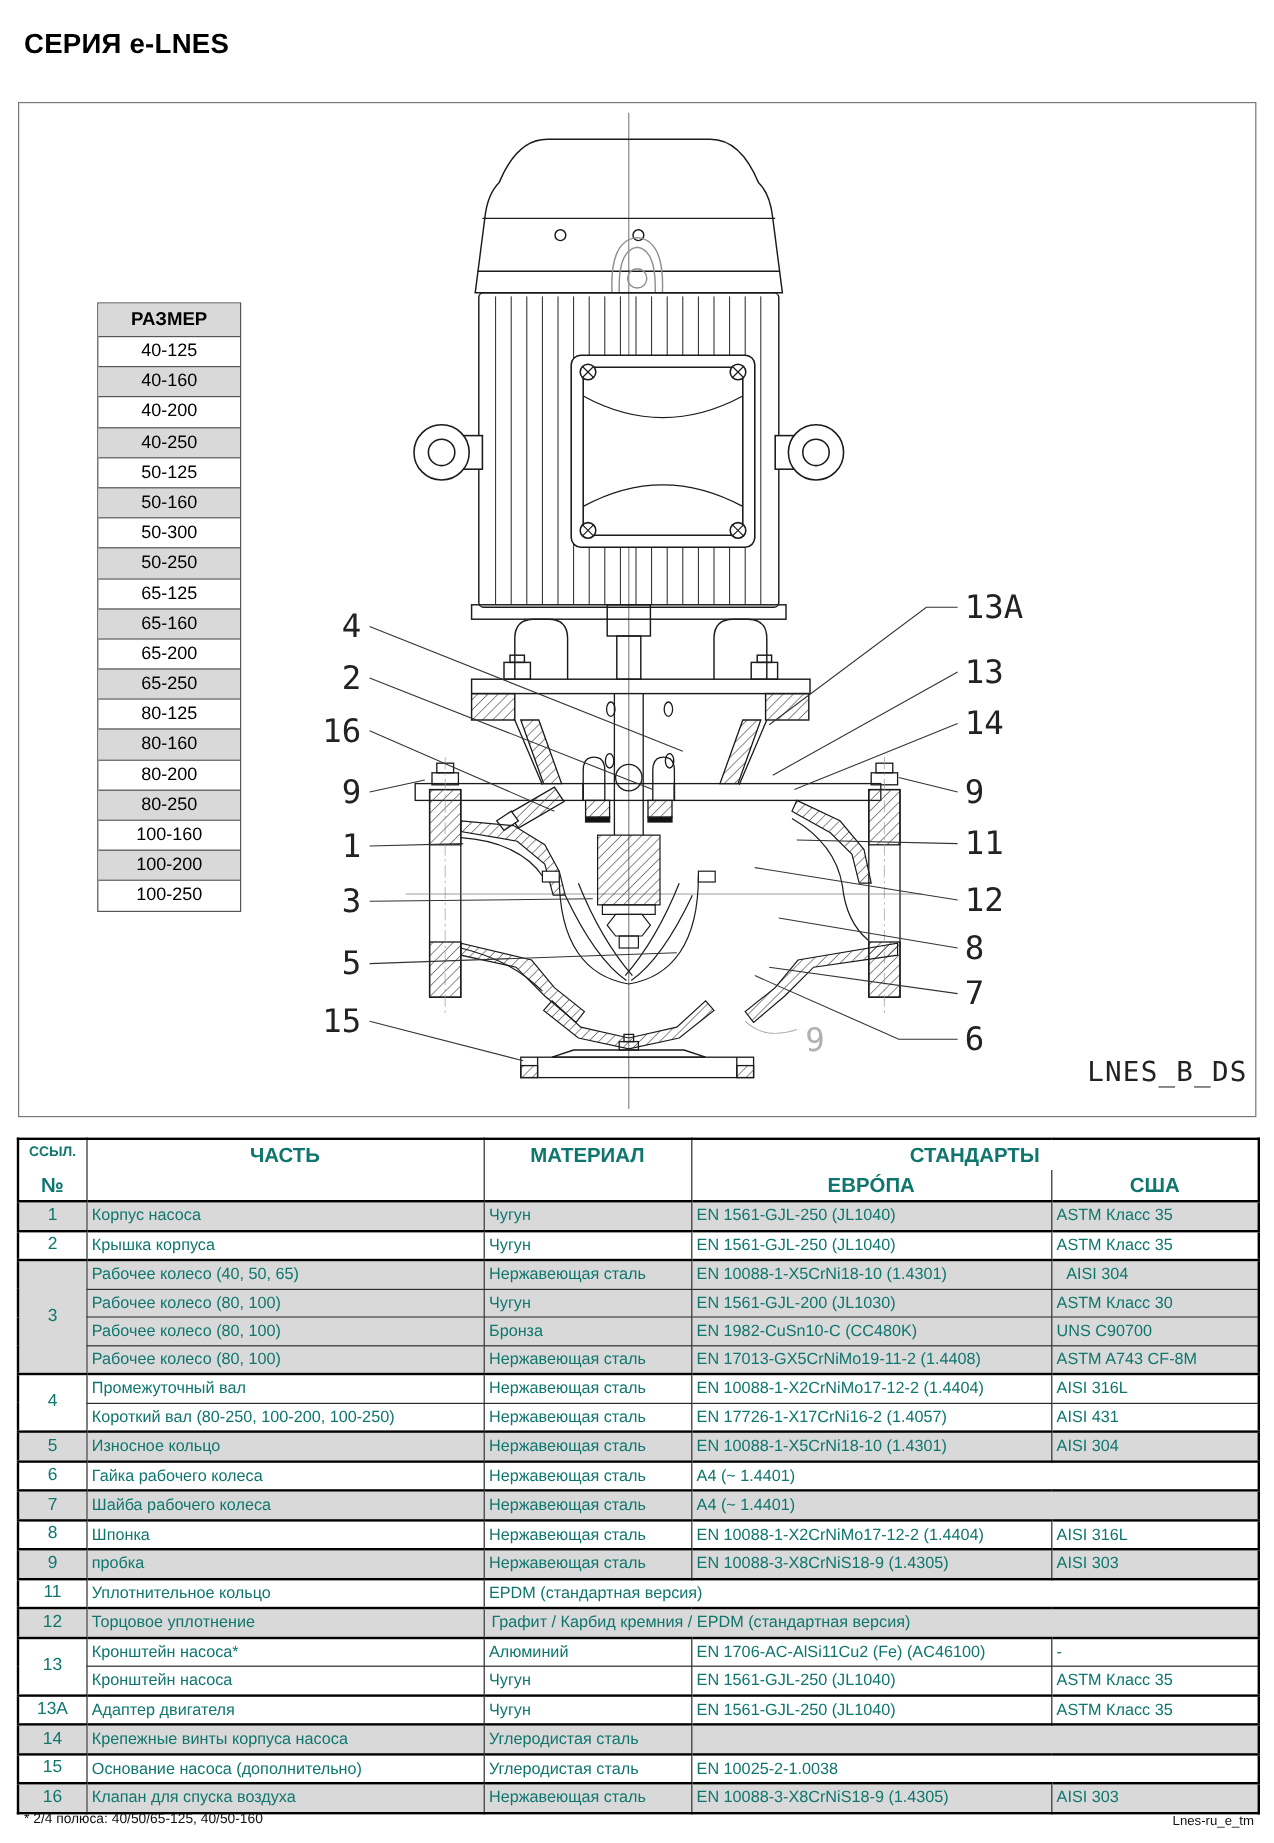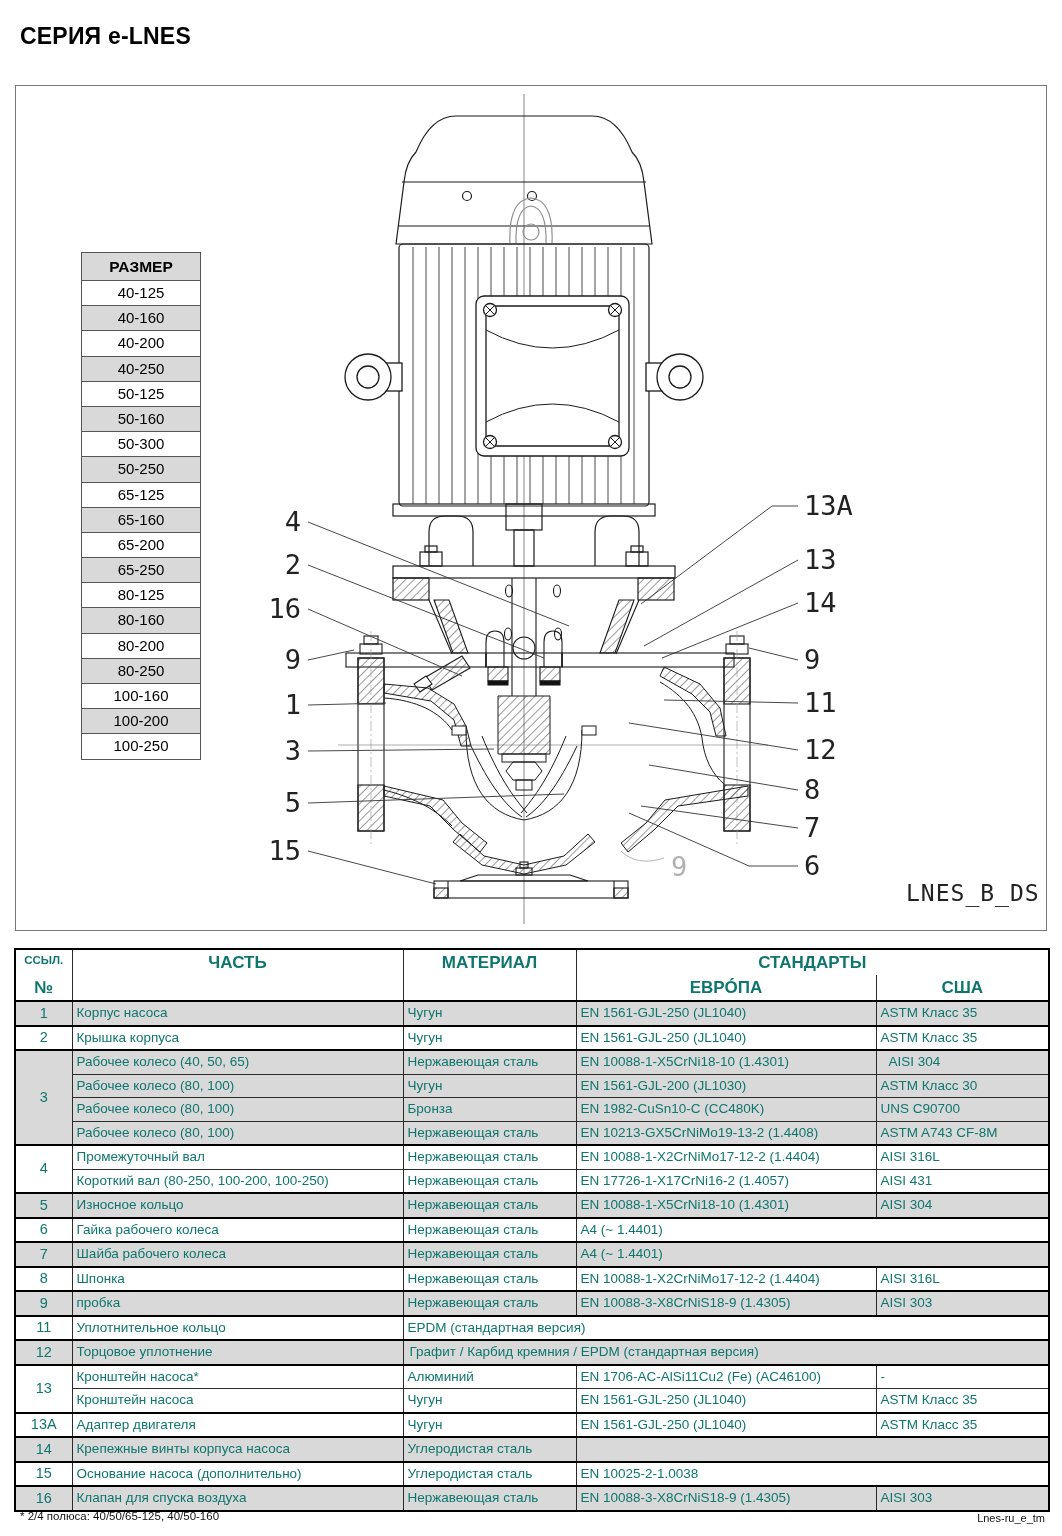--- a/index.html
+++ b/index.html
@@ -320,21 +320,21 @@
       </tr>
       <tr class="g tn">
         <td class="c1">Рабочее колесо (80, 100)</td>
         <td class="c2">Бронза</td>
         <td class="c3">EN 1982-CuSn10-C (CC480K)</td>
         <td class="c4">UNS C90700</td>
       </tr>
       <tr class="g tn">
         <td class="c1">Рабочее колесо (80, 100)</td>
         <td class="c2">Нержавеющая сталь</td>
-        <td class="c3">EN 10213-GX5CrNiMo19-13-2 (1.4408)</td>
+        <td class="c3">EN 17013-GX5CrNiMo19-11-2 (1.4408)</td>
         <td class="c4">ASTM A743 CF-8M</td>
       </tr>
       <tr class="tk">
         <td class="c0" rowspan="2">4</td>
         <td class="c1">Промежуточный вал</td>
         <td class="c2">Нержавеющая сталь</td>
         <td class="c3">EN 10088-1-X2CrNiMo17-12-2 (1.4404)</td>
         <td class="c4">AISI 316L</td>
       </tr>
       <tr class="tn">

